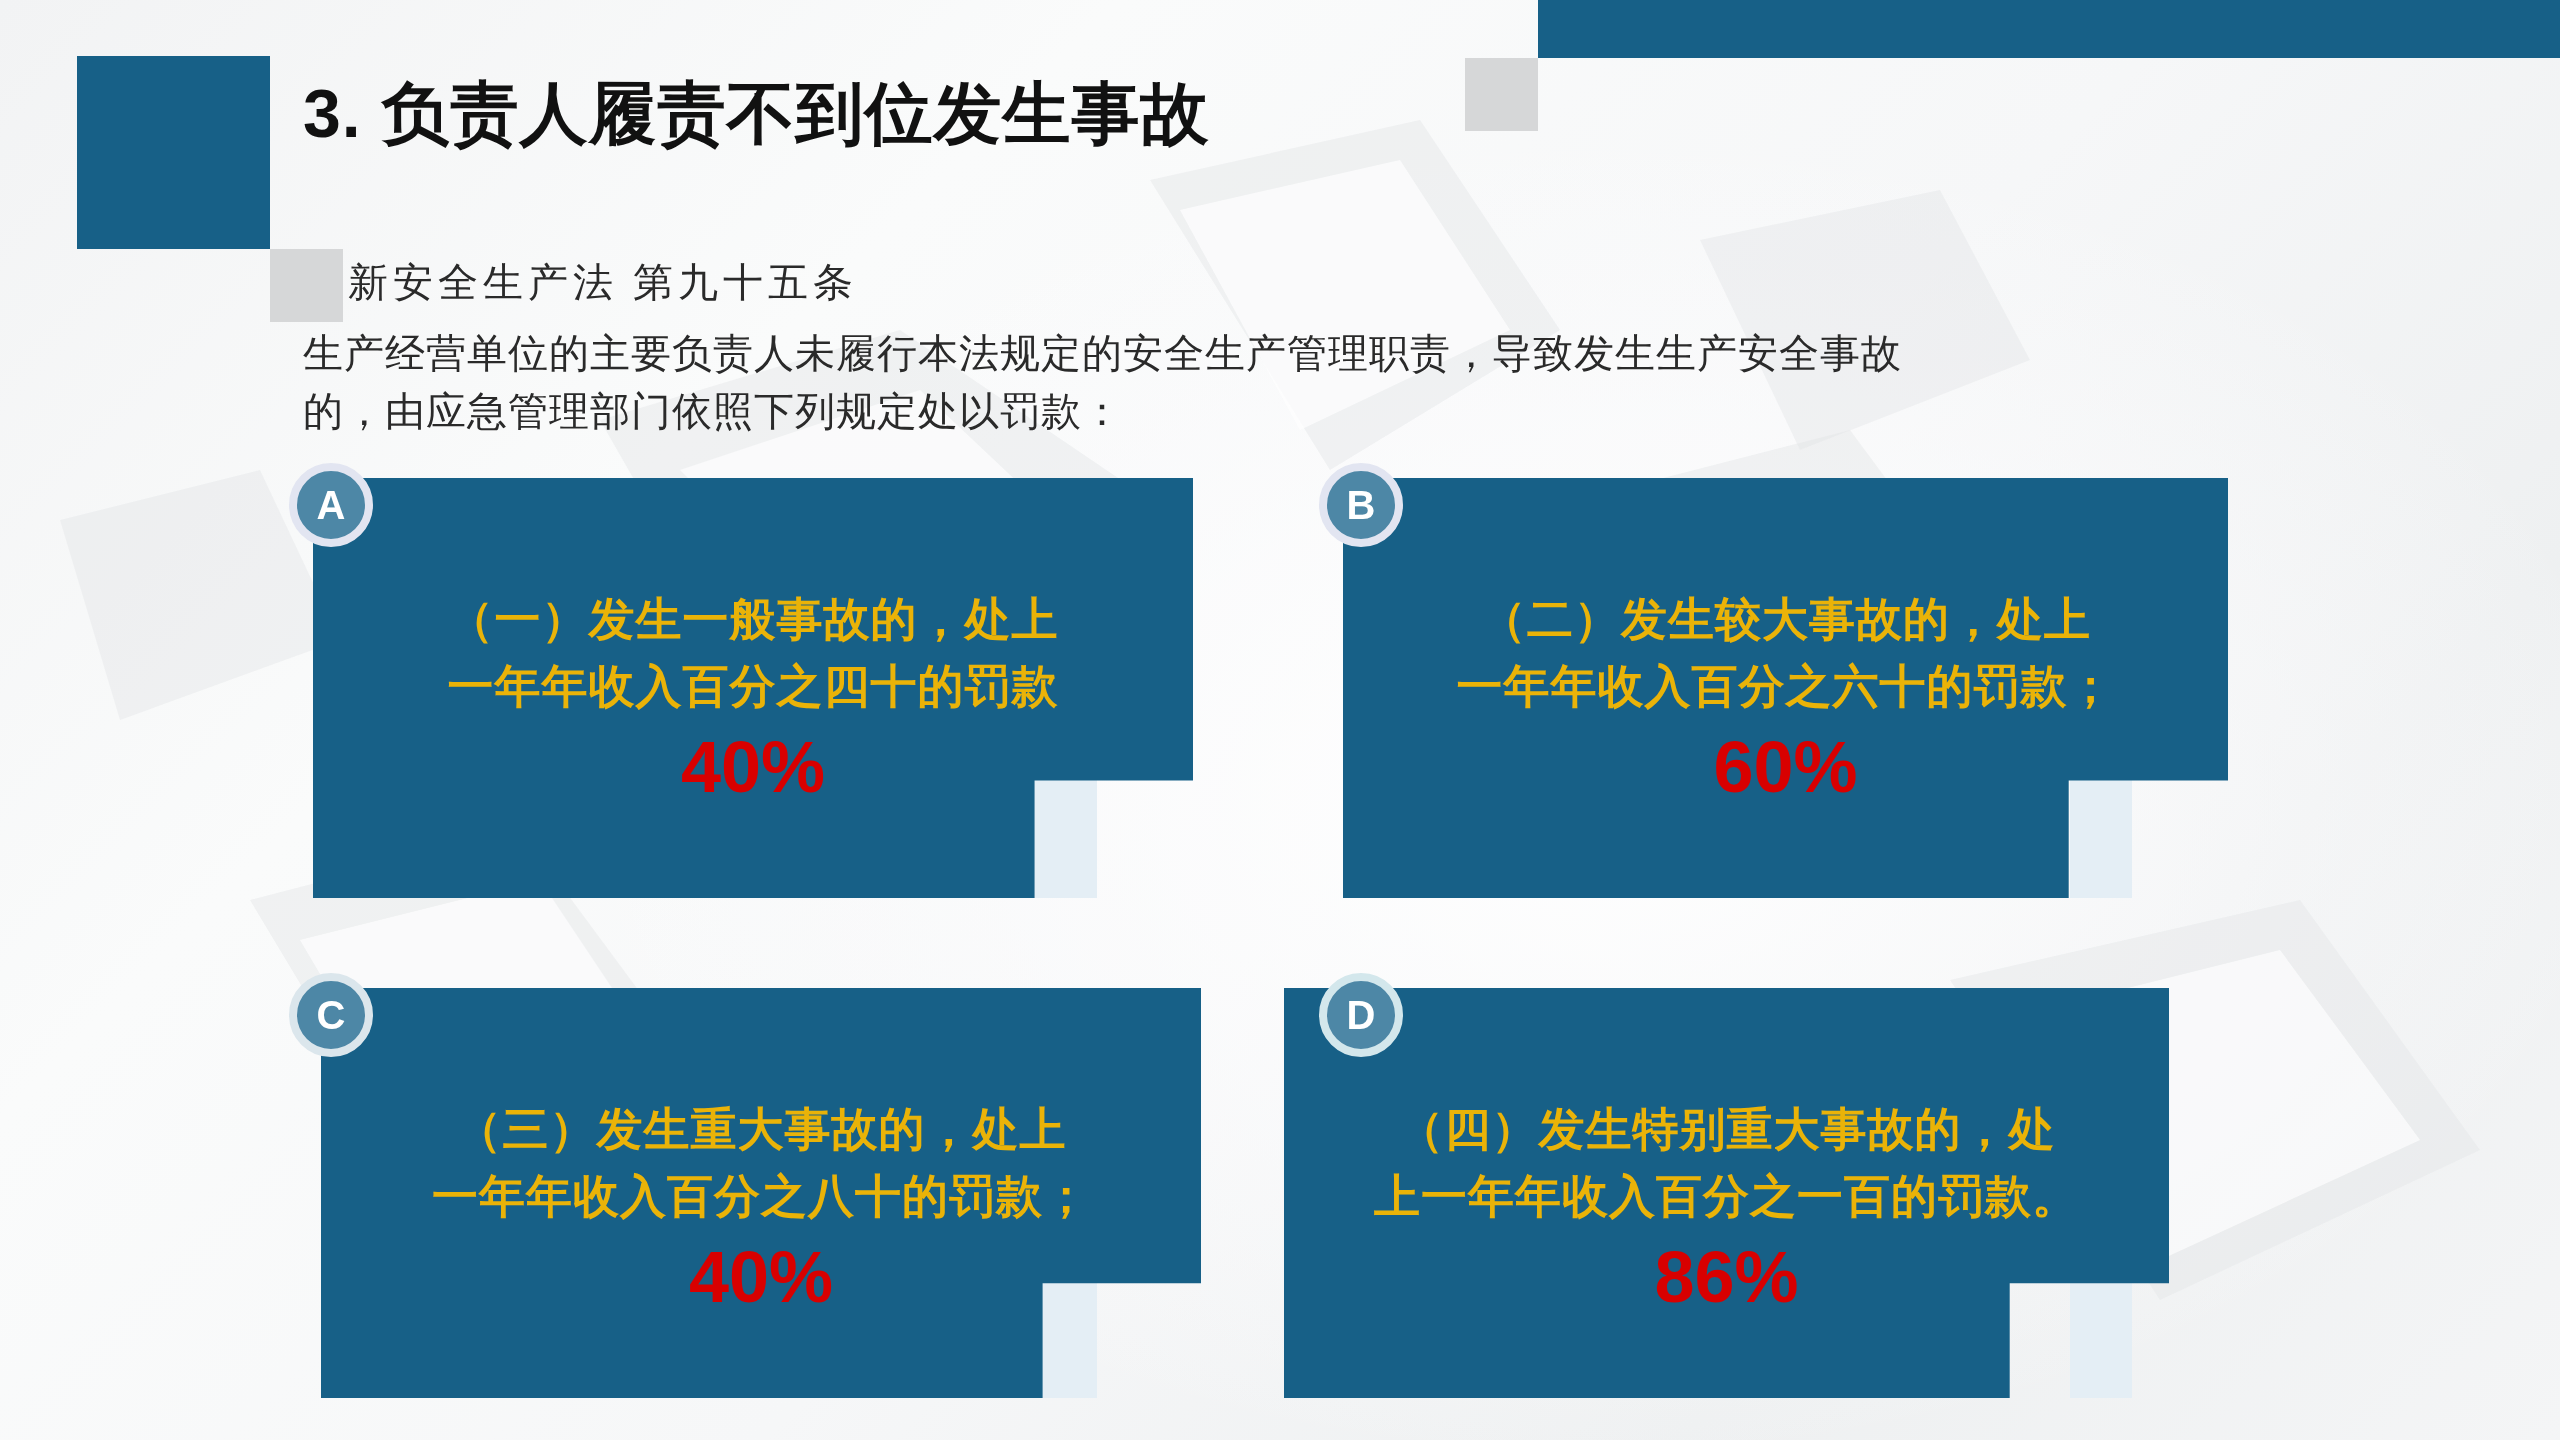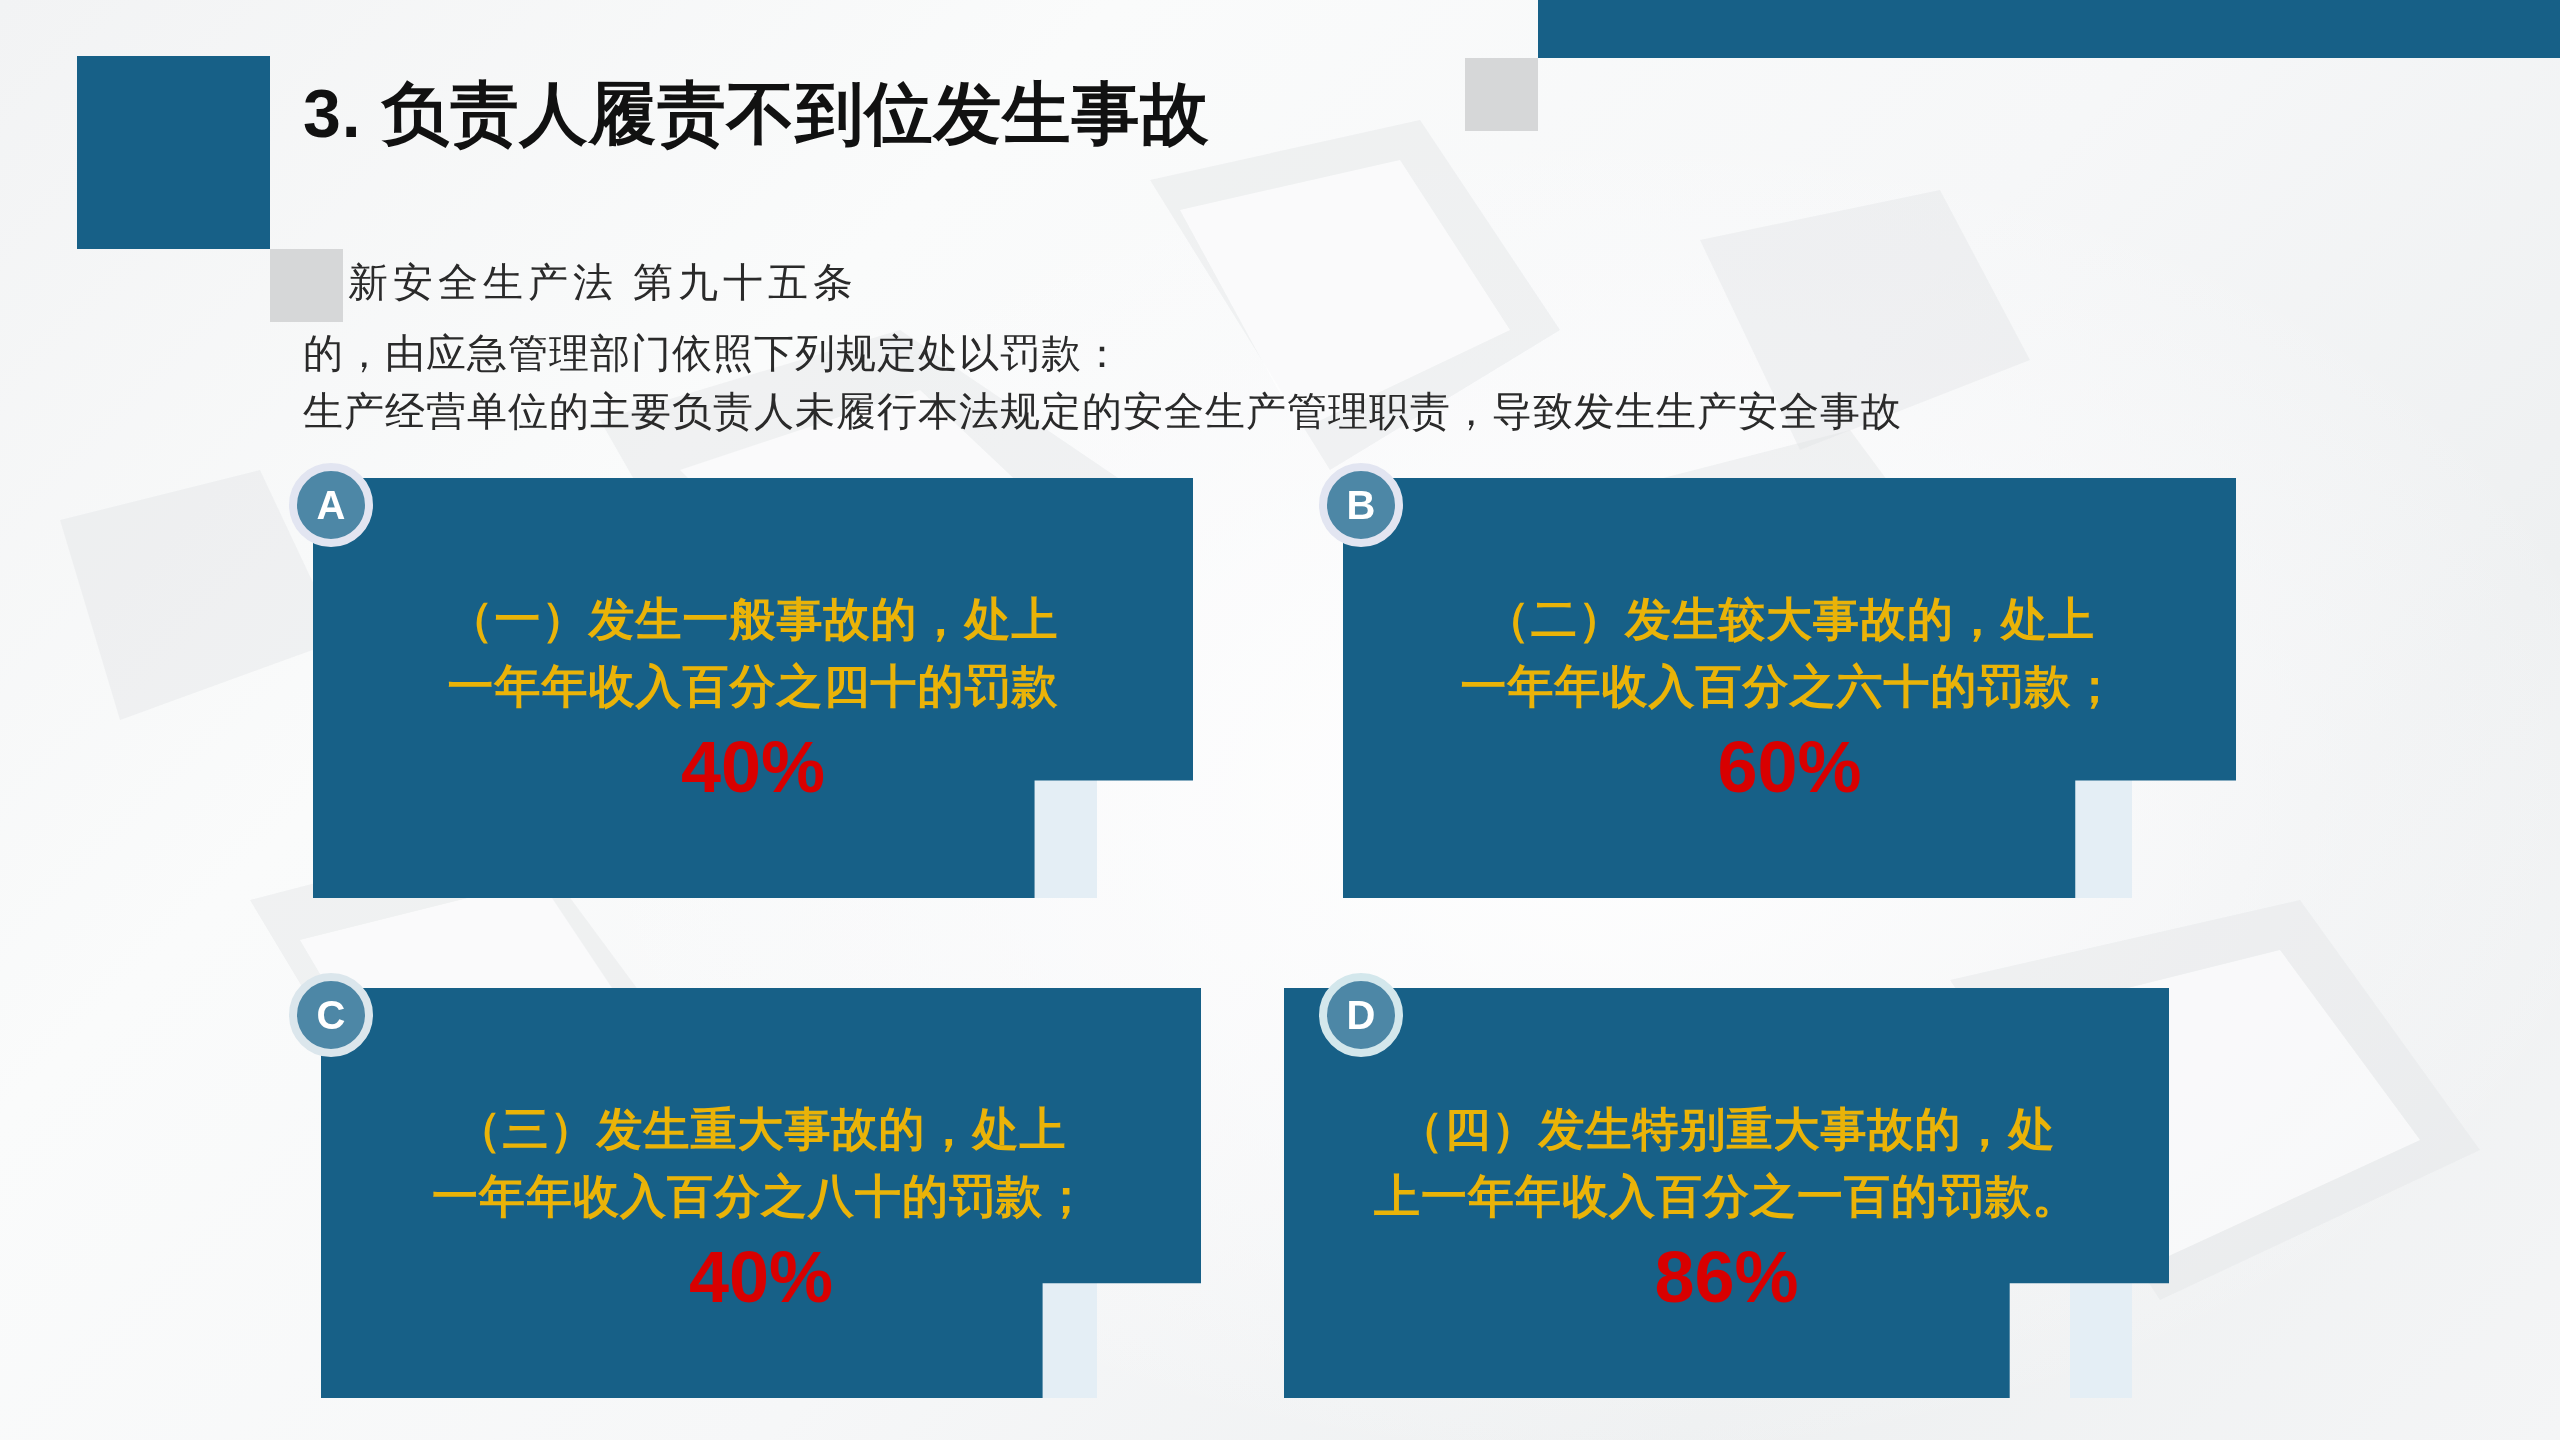--- a/index.html
+++ b/index.html
@@ -102,21 +102,21 @@
   .law-body .line { display: block; white-space: nowrap; }
 
   
   .card {
     position: absolute;
     background: #176087;
     
     clip-path: polygon(0 0, 100% 0, 100% 72%, 82% 72%, 82% 100%, 0 100%);
   }
   .card.card-a { left: 313px; top: 478px; width: 880px; height: 420px; }
-  .card.card-b { left: 1343px; top: 478px; width: 885px; height: 420px; padding-left: 8px; }
+  .card.card-b { left: 1343px; top: 478px; width: 885px; height: 420px; }
   .card.card-c { left: 313px; top: 988px; width: 880px; height: 410px; margin-left: 8px; }
   .card.card-d { left: 1284px; top: 988px; width: 885px; height: 410px; }
 
   
   .card-shadow {
     position: absolute;
     background: #e4eef5;
   }
   .card-shadow.sa { left: 1035px; top: 780px;  width: 62px;  height: 118px; }
   .card-shadow.sb { left: 2070px; top: 780px;  width: 62px;  height: 118px; }
@@ -202,22 +202,22 @@
   </div>
 
   <div class="deco-blue-left"></div>
   <div class="deco-grey-left"></div>
   <div class="deco-blue-top-right"></div>
   <div class="deco-grey-top-right"></div>
 
   <div class="page-title">3. 负责人履责不到位发生事故</div>
   <div class="law-ref">新安全生产法 第九十五条</div>
   <div class="law-body">
+    <span class="line">生产经营单位的主要负责人未履行本法规定的安全生产管理职责，导致发生生产安全事故</span>
     <span class="line">的，由应急管理部门依照下列规定处以罚款：</span>
-    <span class="line">生产经营单位的主要负责人未履行本法规定的安全生产管理职责，导致发生生产安全事故</span>
   </div>
 
   <div class="card-shadow sa"></div>
   <div class="card-shadow sb"></div>
   <div class="card-shadow sc"></div>
   <div class="card-shadow sd"></div>
 
   <div class="card card-a">
     <div class="card-text">
       <span class="l1">（一）发生一般事故的，处上</span>

